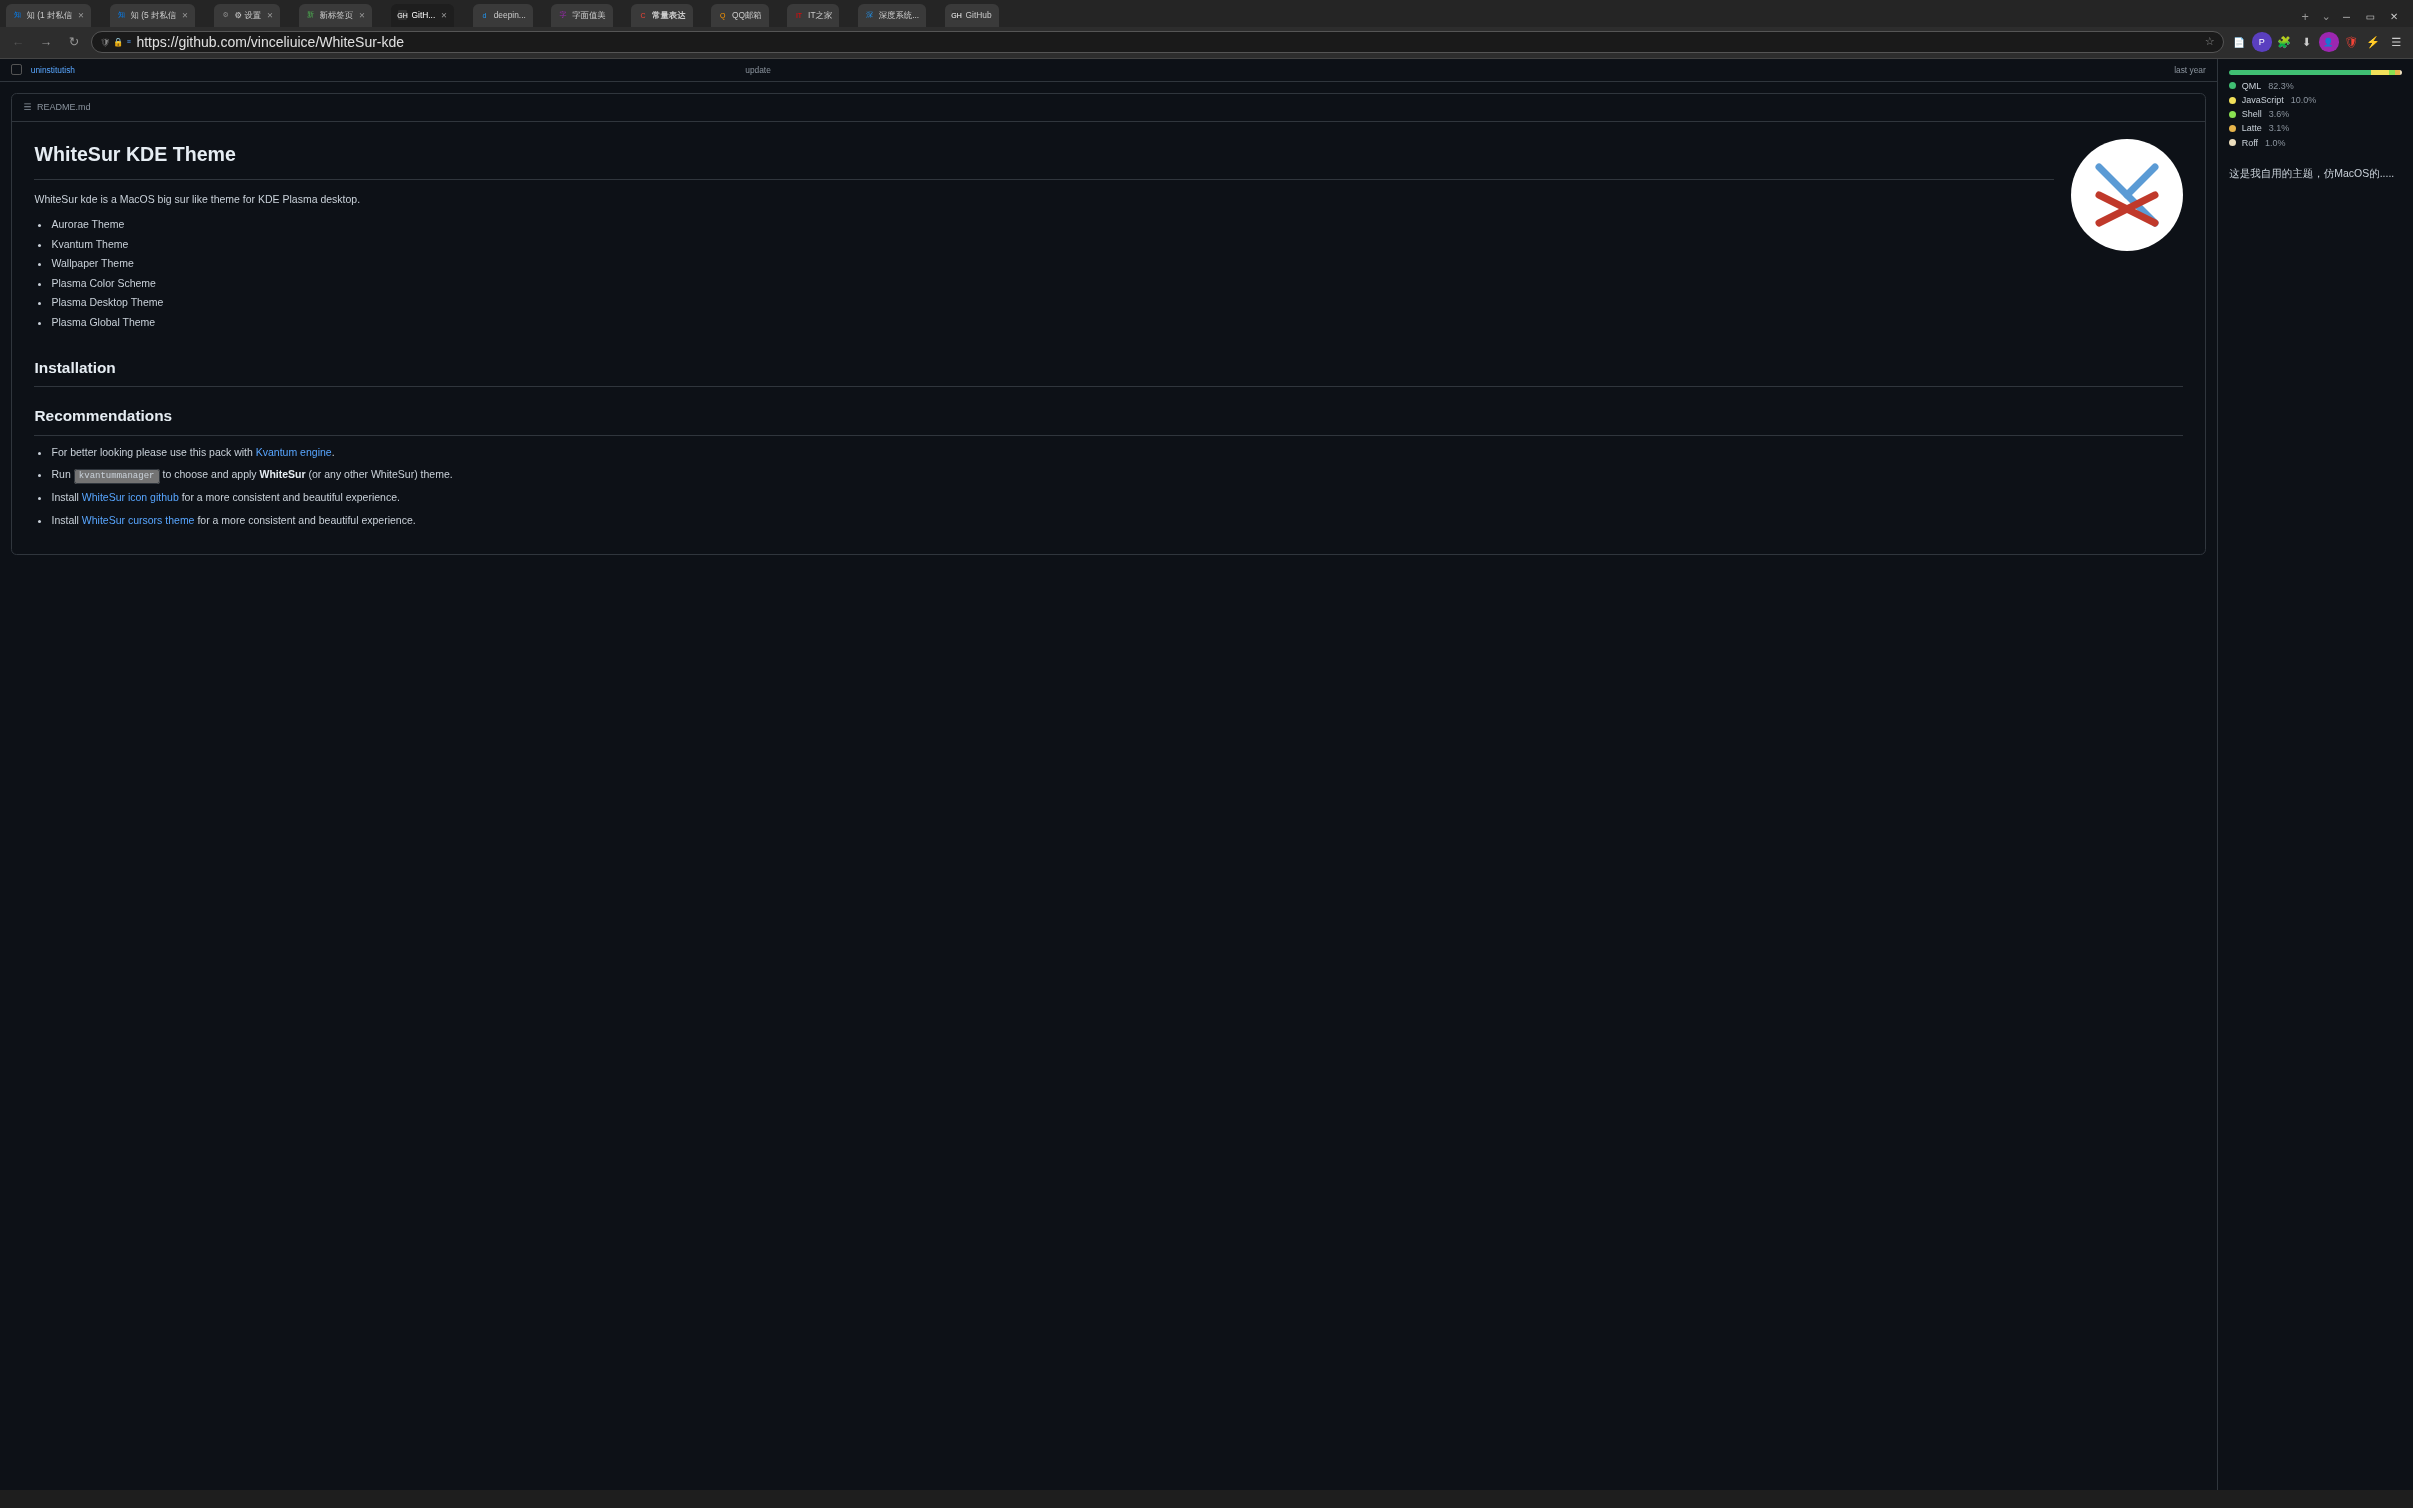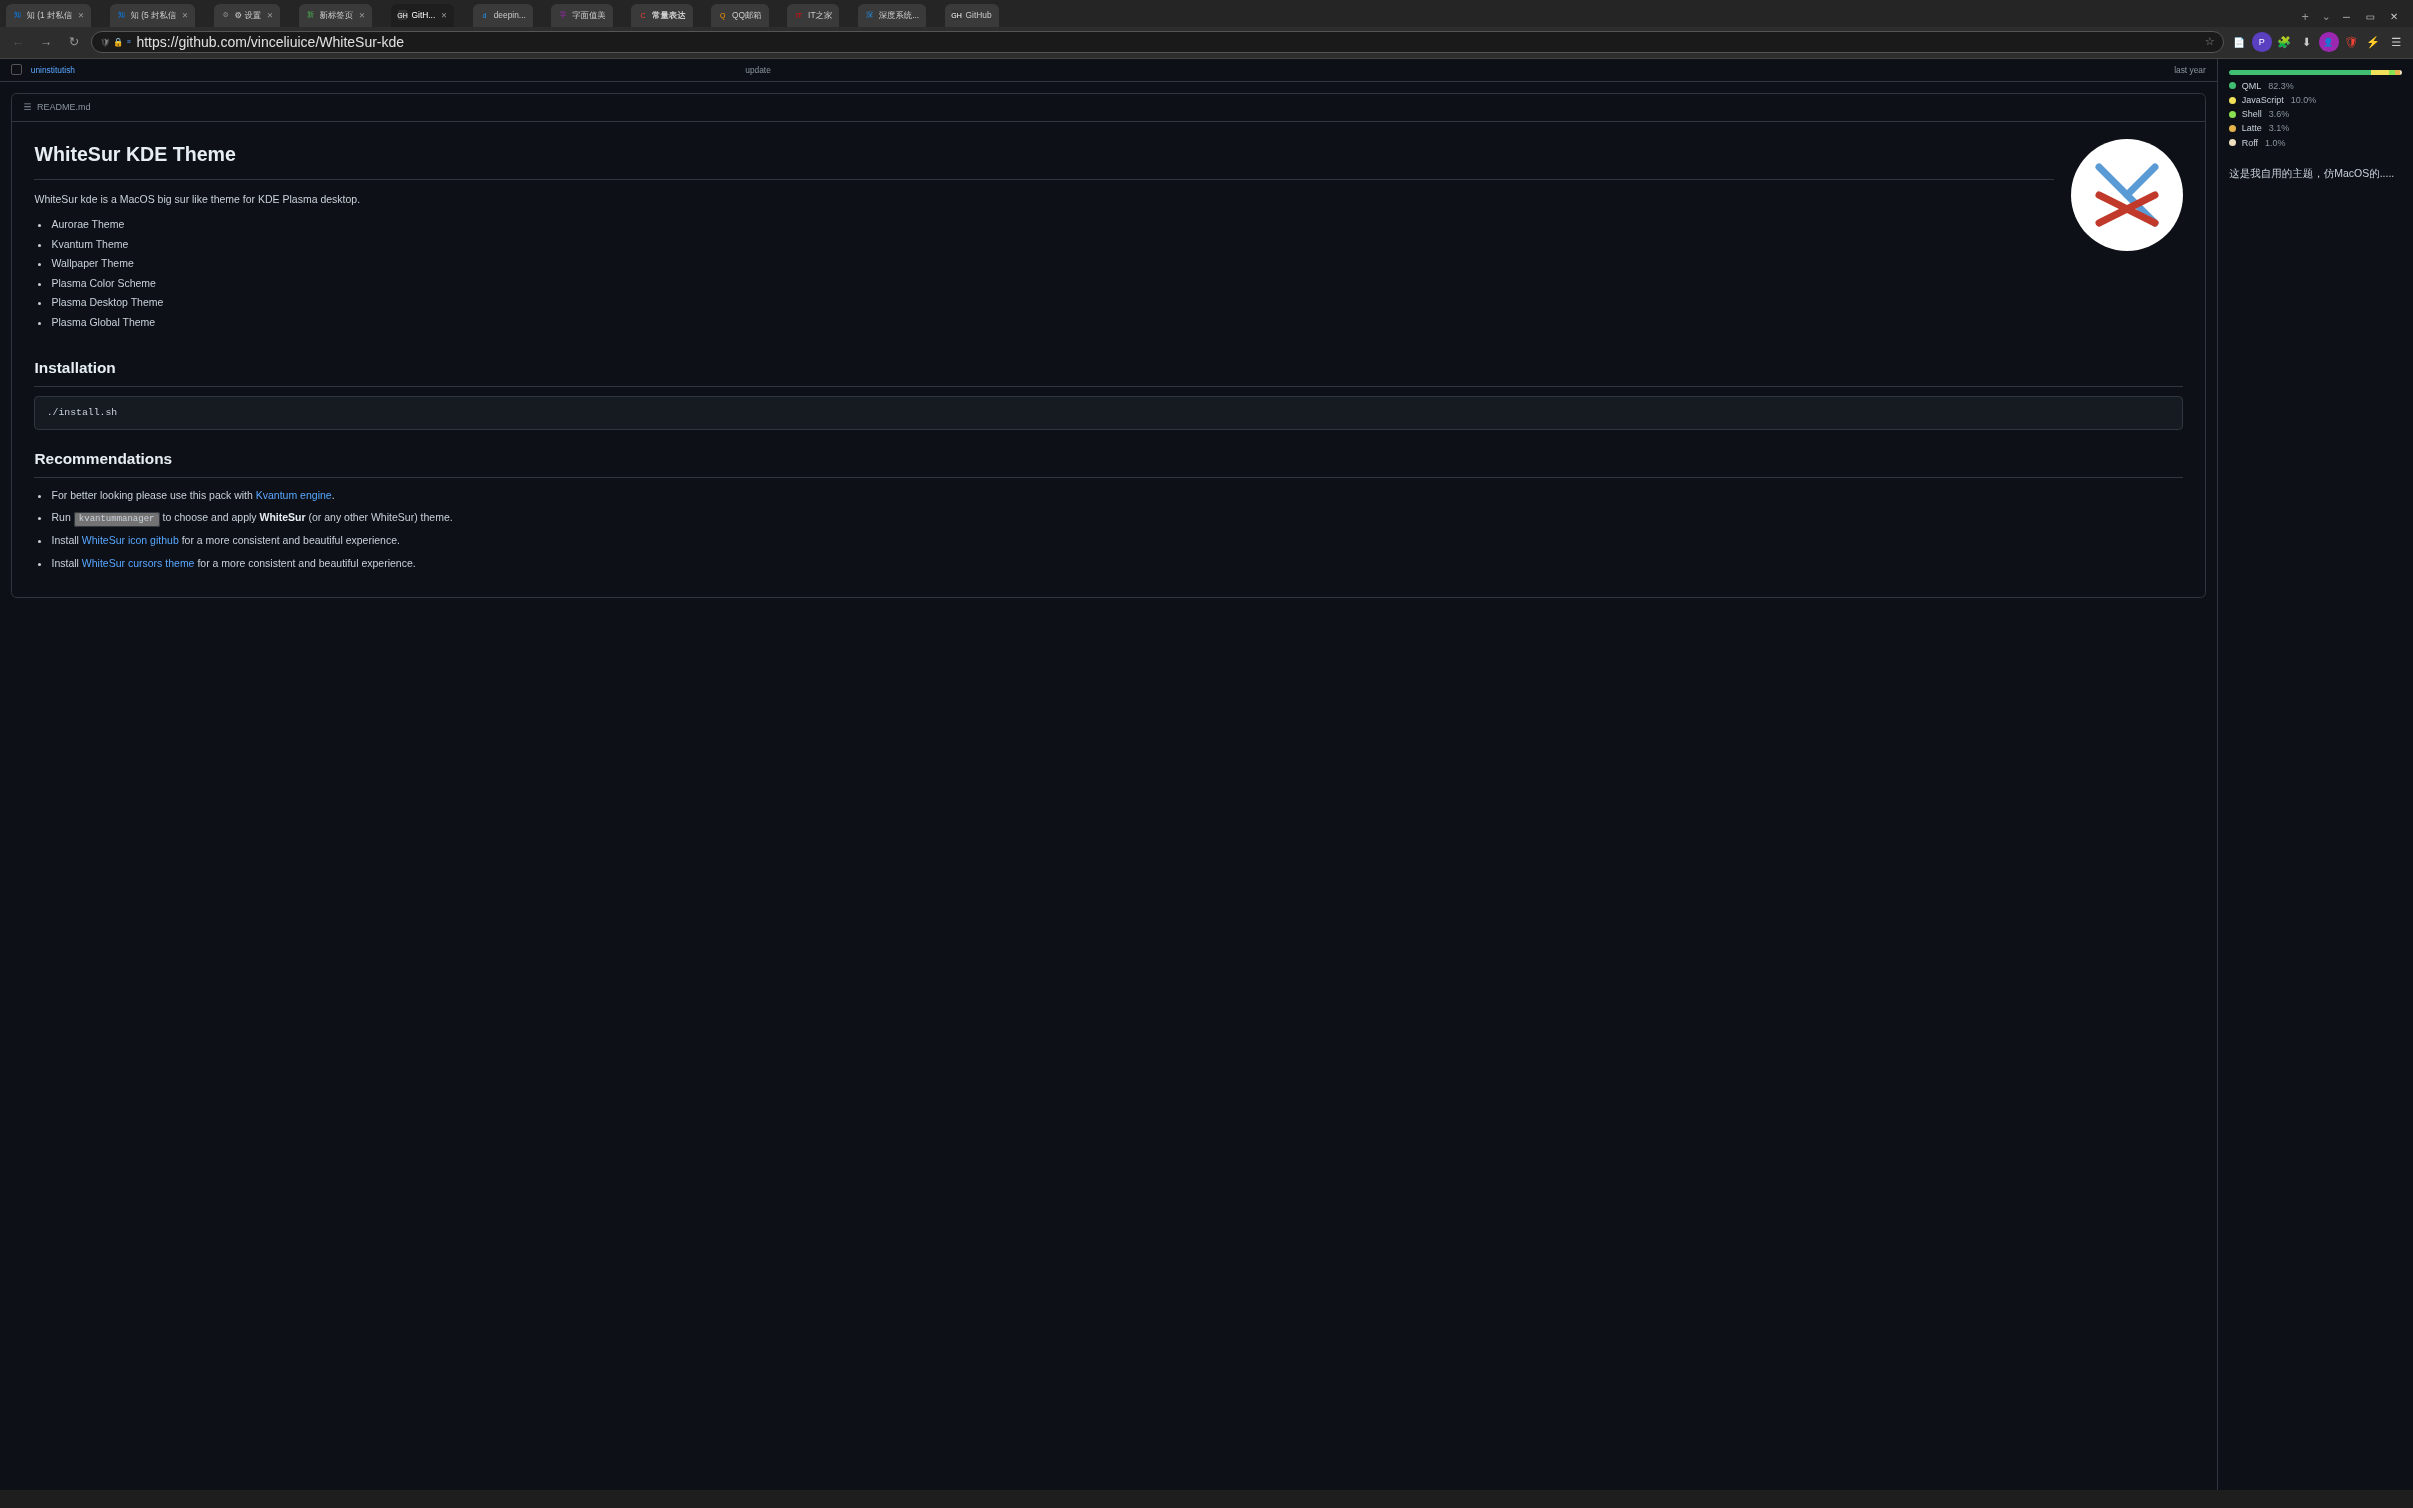--- a/index.html
+++ b/index.html
@@ -501,21 +501,20 @@
 
               <line x1="100" y1="20" x2="60" y2="60" stroke="#5b9bd5" stroke-width="10" stroke-linecap="round"></line>
 
               <line x1="20" y1="60" x2="100" y2="100" stroke="#c0392b" stroke-width="10" stroke-linecap="round"></line>
               <line x1="100" y1="60" x2="20" y2="100" stroke="#c0392b" stroke-width="10" stroke-linecap="round"></line>
             </svg>
           </div>
         </div>
 
         <h2>Installation</h2>
-        <div class="code-block">./install.sh</div>
 
         <h2>Recommendations</h2>
         <ul>
           <li>
             <span>For better looking please use this pack with </span><a href="#">Kvantum engine</a><span>.</span>
           </li>
           <li style="margin-top:5.6px;">
             <span>Run </span><span class="inline-code">kvantummanager</span><span> to choose and apply </span><span class="bold">WhiteSur</span><span> (or any other WhiteSur) theme.</span>
           </li>
           <li style="margin-top:5.6px;">

